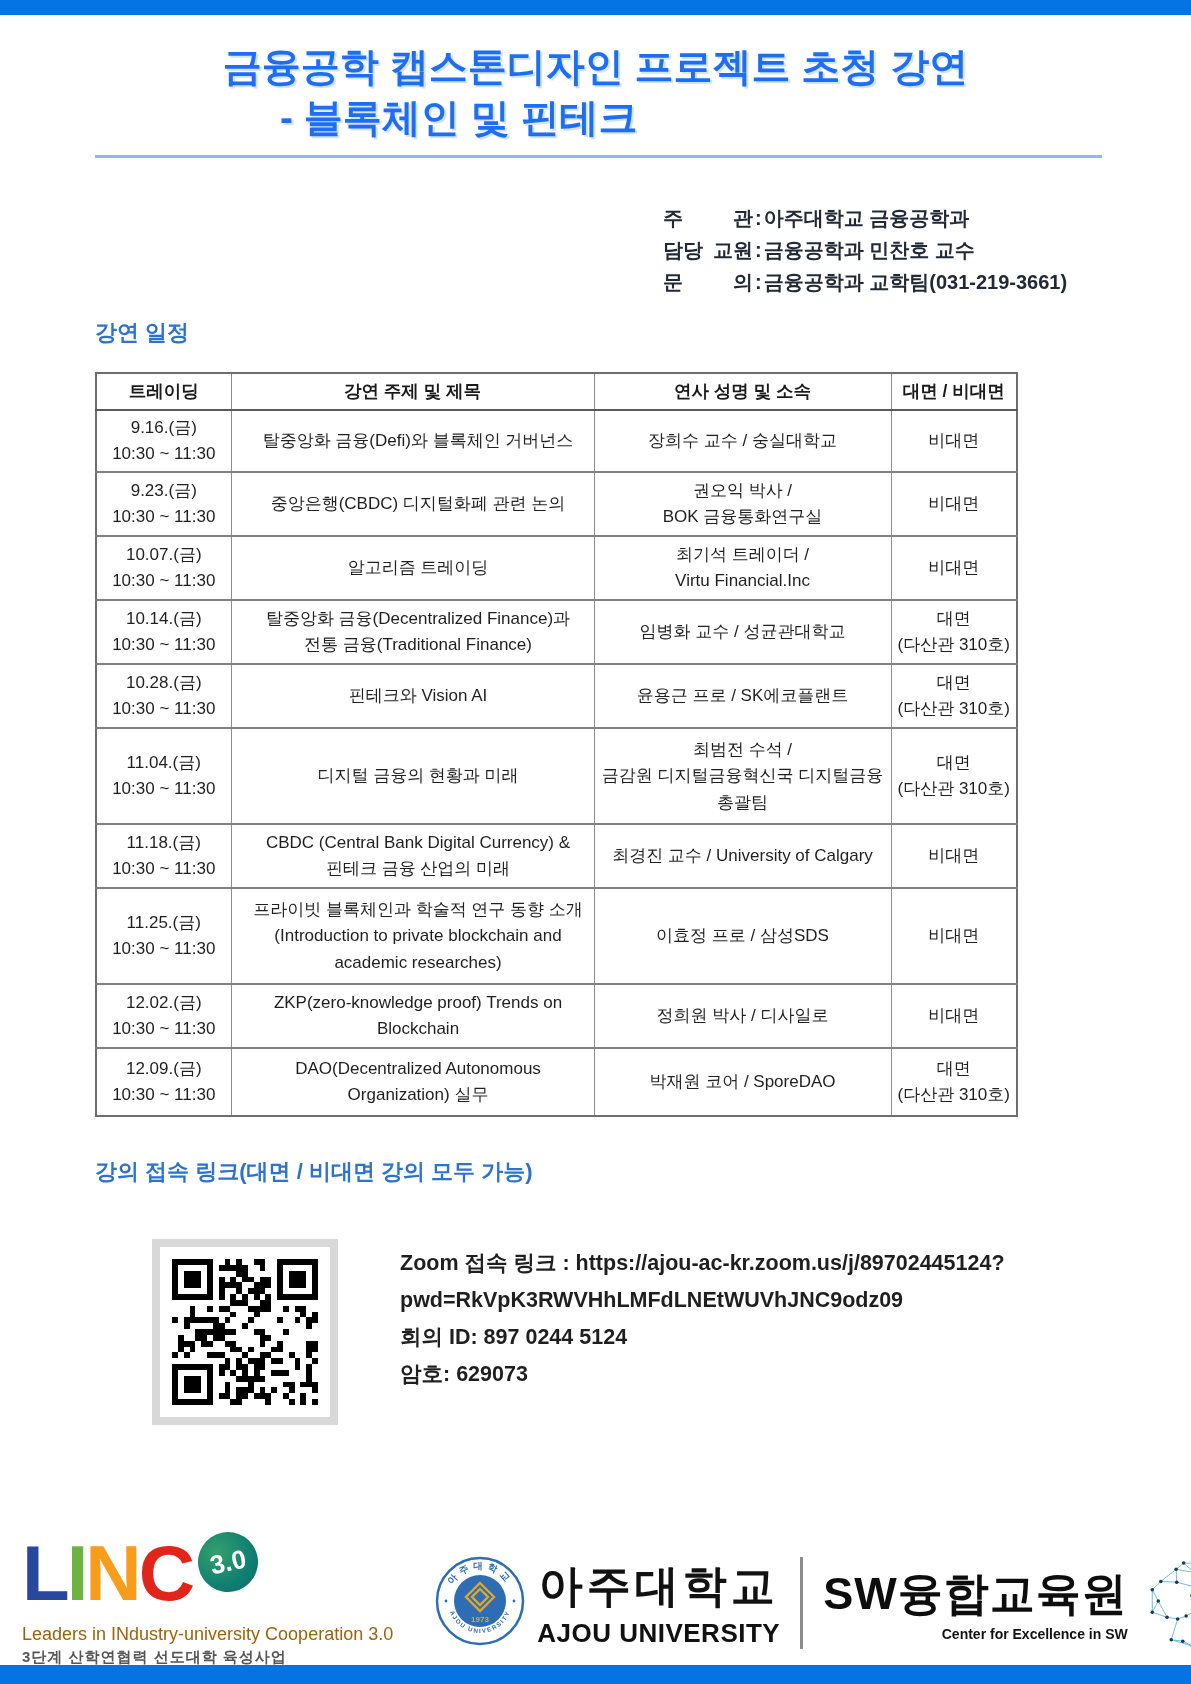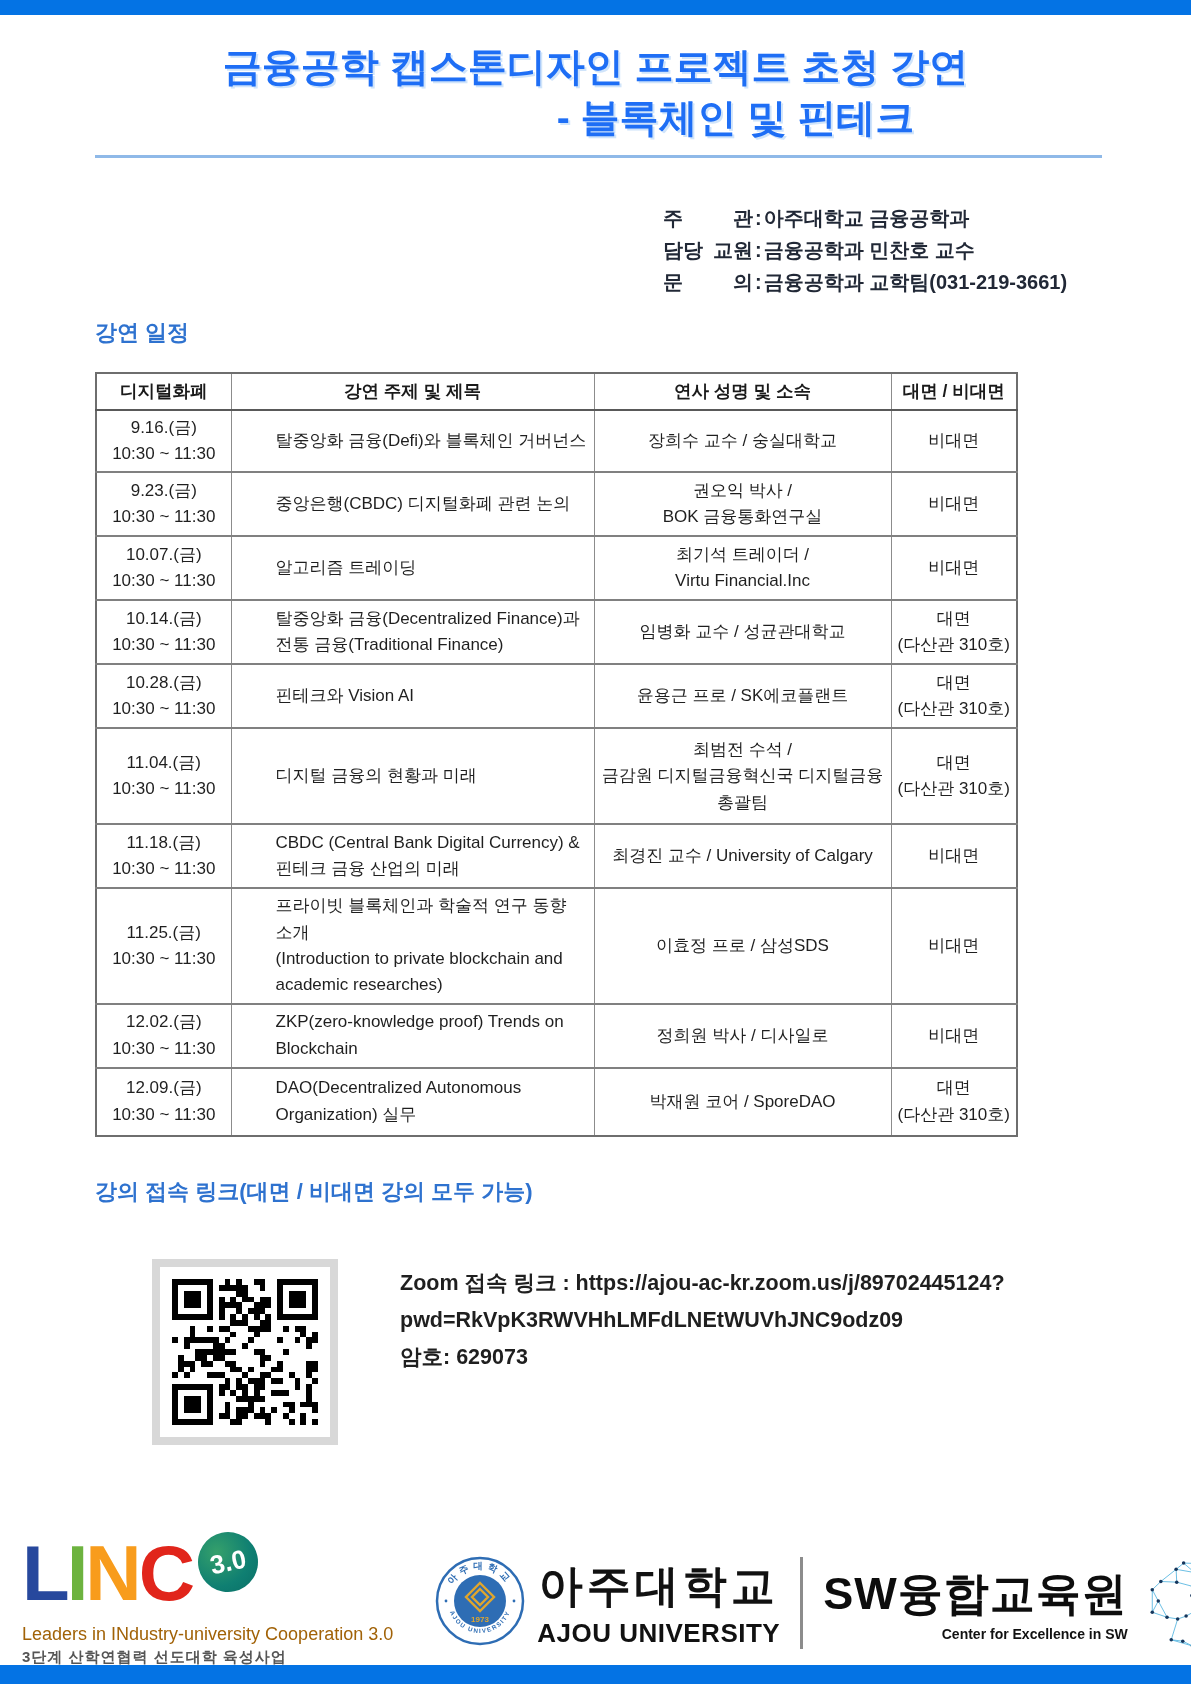--- a/index.html
+++ b/index.html
@@ -12,38 +12,38 @@
   html,body{background:#fff}
   body{font-family:"Liberation Sans","DejaVu Sans",sans-serif;color:#262626}
   .page{position:relative;width:1191px;height:1684px;background:#fff;overflow:hidden}
 
   .top-bar{height:15px;width:100%;background:var(--bar-blue)}
   .bottom-bar{position:absolute;left:0;bottom:0;height:19px;width:100%;background:var(--bar-blue)}
 
   .title-wrap{margin-top:30px;line-height:1.15}
   .title-line1{font-size:39px;font-weight:bold;color:var(--title-blue);text-align:center;
     text-shadow:2px 2px 0 rgba(170,205,245,.55)}
-  .title-line2{font-size:39px;font-weight:bold;color:var(--title-blue);text-align:center;
+  .title-line2{font-size:39px;font-weight:bold;color:var(--title-blue);
     margin-left:280px;margin-top:6px;text-shadow:2px 2px 0 rgba(170,205,245,.55)}
   .title-underline{margin:14px 0 0 95px;width:1007px;height:3px;background:var(--underline-blue)}
 
   .organizer{margin:44px 0 0 663px;font-size:20px;font-weight:bold;color:#212836;line-height:32px}
   .org-line{white-space:nowrap}
   .org-label{display:inline-flex;justify-content:space-between;width:90px;vertical-align:top}
   .org-sep{display:inline-block;margin:0 2px}
 
   .section-heading{margin:20px 0 0 95px;font-size:22px;font-weight:bold;color:var(--heading-blue)}
 
   table.schedule{margin:24px 0 0 95px;width:921px;border-collapse:collapse;table-layout:fixed;
     border:2px solid #6e6e6e;font-size:17px}
   table.schedule th{height:37px;font-weight:bold;color:#1a1a1a;background:#fff;
     border:1px solid #8c8c8c;border-bottom:2px solid #595959;font-size:17.5px}
   table.schedule td{border:1px solid #8c8c8c;border-top:2px solid #808080;vertical-align:middle;
     text-align:center;white-space:pre-line;line-height:1.55;color:#1f1f1f;padding:4px 6px}
-  table.schedule td.col-topic{text-align:left;padding-left:44px}
+  table.schedule td.col-topic{text-align:center;padding-left:17px}
   table.schedule tbody tr{height:64px}
   table.schedule tbody tr:nth-child(1){height:55px}
   table.schedule tbody tr:nth-child(6){height:96px}
   table.schedule tbody tr:nth-child(8){height:96px}
   table.schedule tbody tr:nth-child(10){height:68px}
 
   .access-heading{margin-top:40px}
   .access-row{display:flex;align-items:flex-start;margin:52px 0 0 152px}
   .qr-box{width:186px;height:186px;border:8px solid #d8d8d8;background:#fff;padding:12px;flex:0 0 auto}
   .qr-box svg{display:block;width:146px;height:146px;shape-rendering:crispEdges}
@@ -110,21 +110,21 @@
 
   <table class="schedule">
     <colgroup>
       <col style="width:135px">
         <col style="width:363px">
         <col style="width:297px">
         <col style="width:126px">
     </colgroup>
     <thead>
       <tr>
-          <th>디지털화폐</th>
+          <th>트레이딩</th>
           <th>강연 주제 및 제목</th>
           <th>연사 성명 및 소속</th>
           <th>대면 / 비대면</th>
         </tr>
     </thead>
     <tbody>
         <tr>
           <td class="col-date">9.16.(금)
 10:30 ~ 11:30</td>
           <td class="col-topic">탈중앙화 금융(Defi)와 블록체인 거버넌스</td>
@@ -405,20 +405,21 @@
           <rect x="11" y="24" width="1" height="1" fill="#000"></rect>
           <rect x="16" y="24" width="1" height="1" fill="#000"></rect>
           <rect x="20" y="24" width="1" height="1" fill="#000"></rect>
           <rect x="22" y="24" width="1" height="1" fill="#000"></rect>
           <rect x="24" y="24" width="1" height="1" fill="#000"></rect>
         </svg>
     </div>
     <div class="zoom-info">
         <div class="zoom-line">Zoom 접속 링크 : https://ajou-ac-kr.zoom.us/j/89702445124?</div>
         <div class="zoom-line">pwd=RkVpK3RWVHhLMFdLNEtWUVhJNC9odz09</div>
+        <div class="zoom-line">회의 ID: 897 0244 5124</div>
         <div class="zoom-line">암호: 629073</div>
       </div>
   </div>
 
   <div class="footer">
 
     <div class="linc">
       <div class="linc-letters">
         <span class="linc-letter" style="color: rgb(39, 72, 157); order: 1;">L</span>
           <span class="linc-letter" style="color: rgb(109, 179, 63); order: 1;">I</span>

